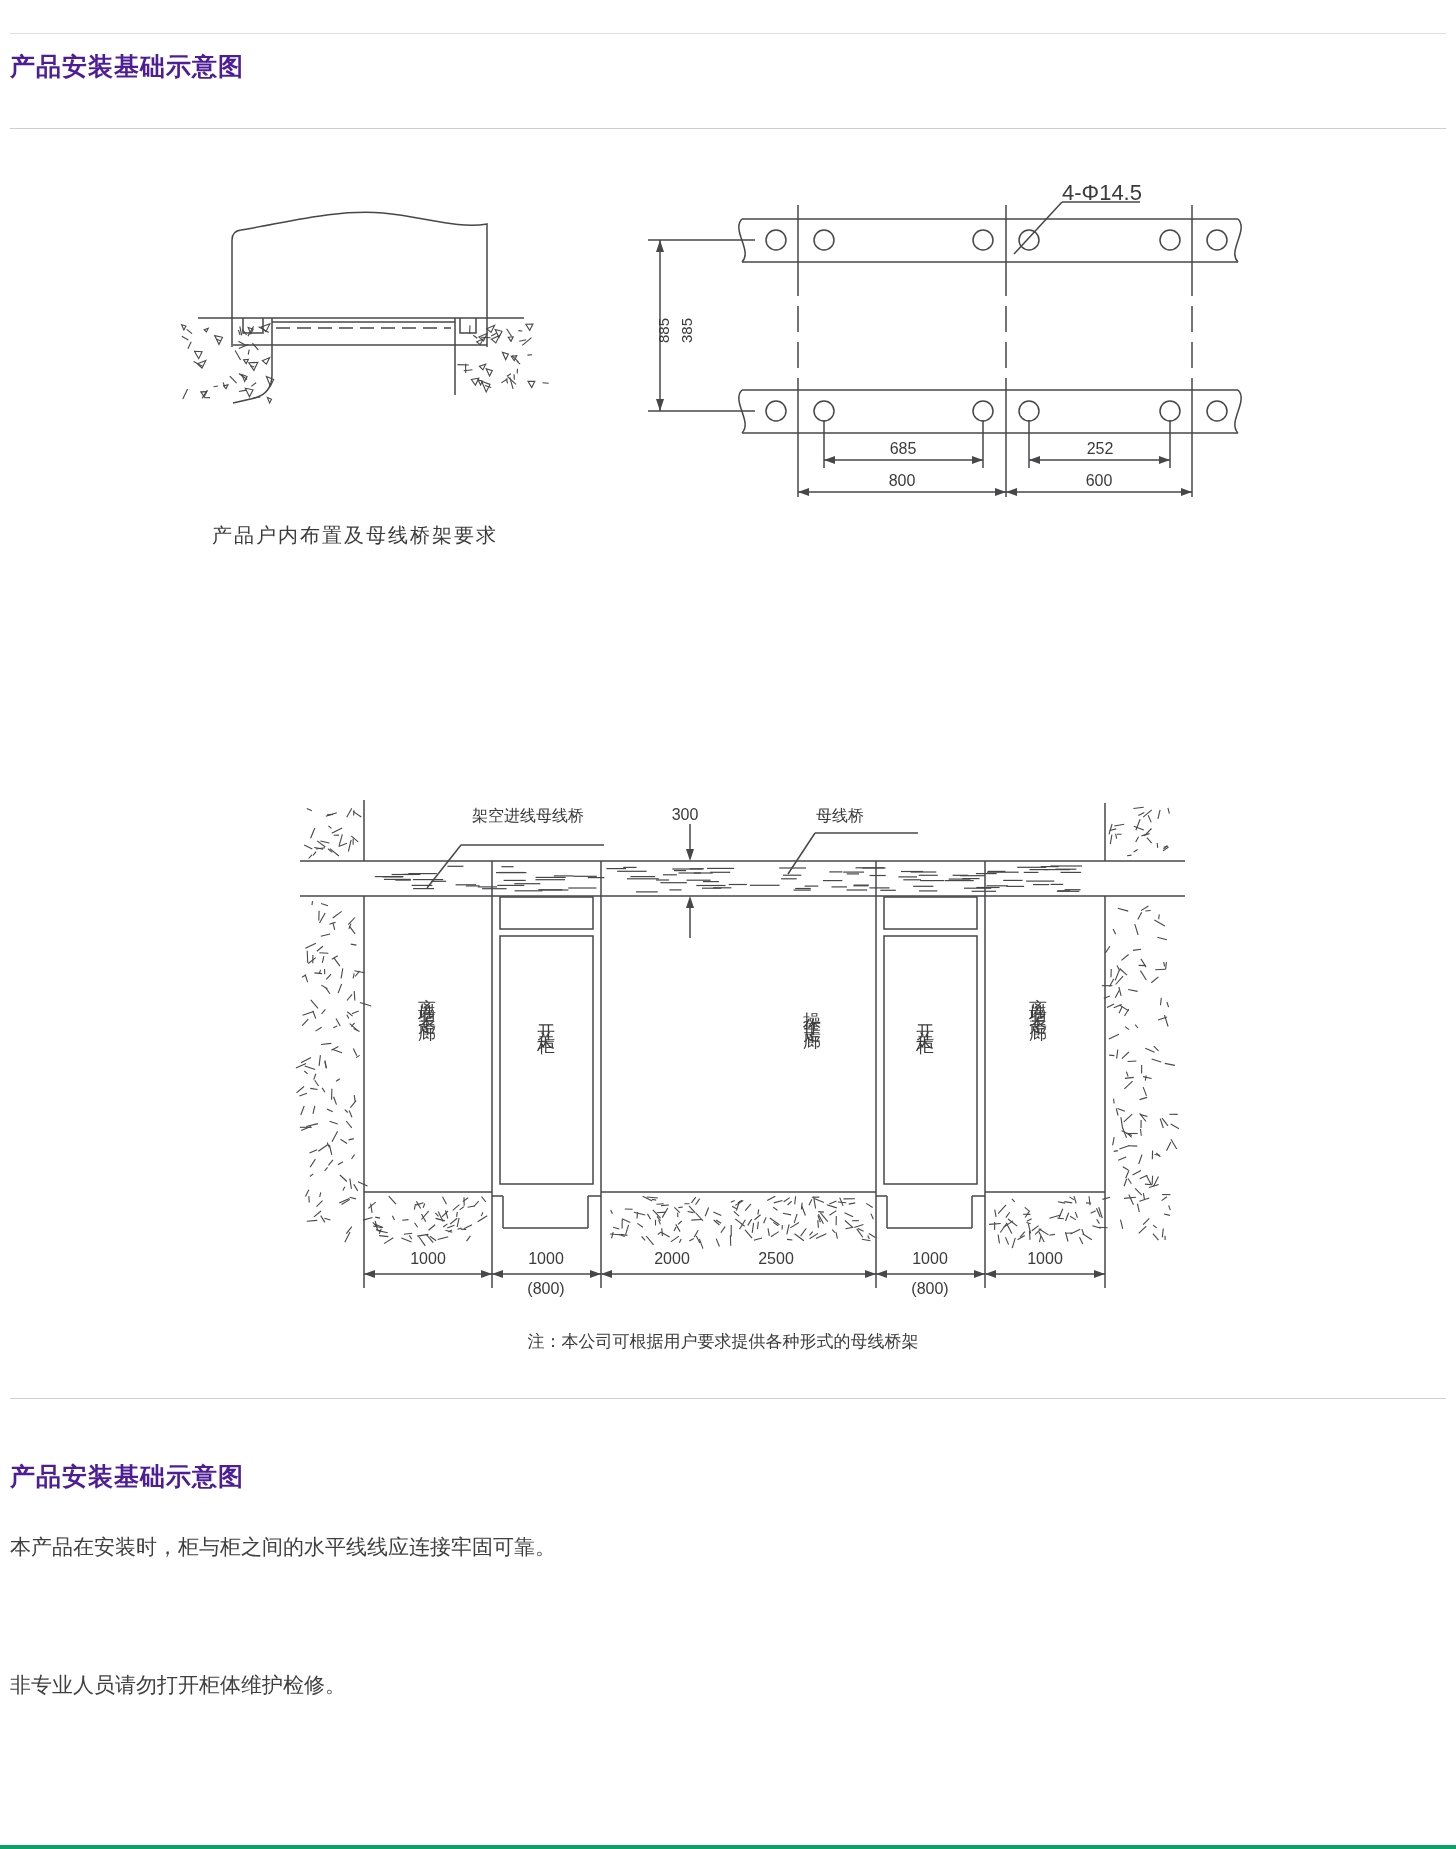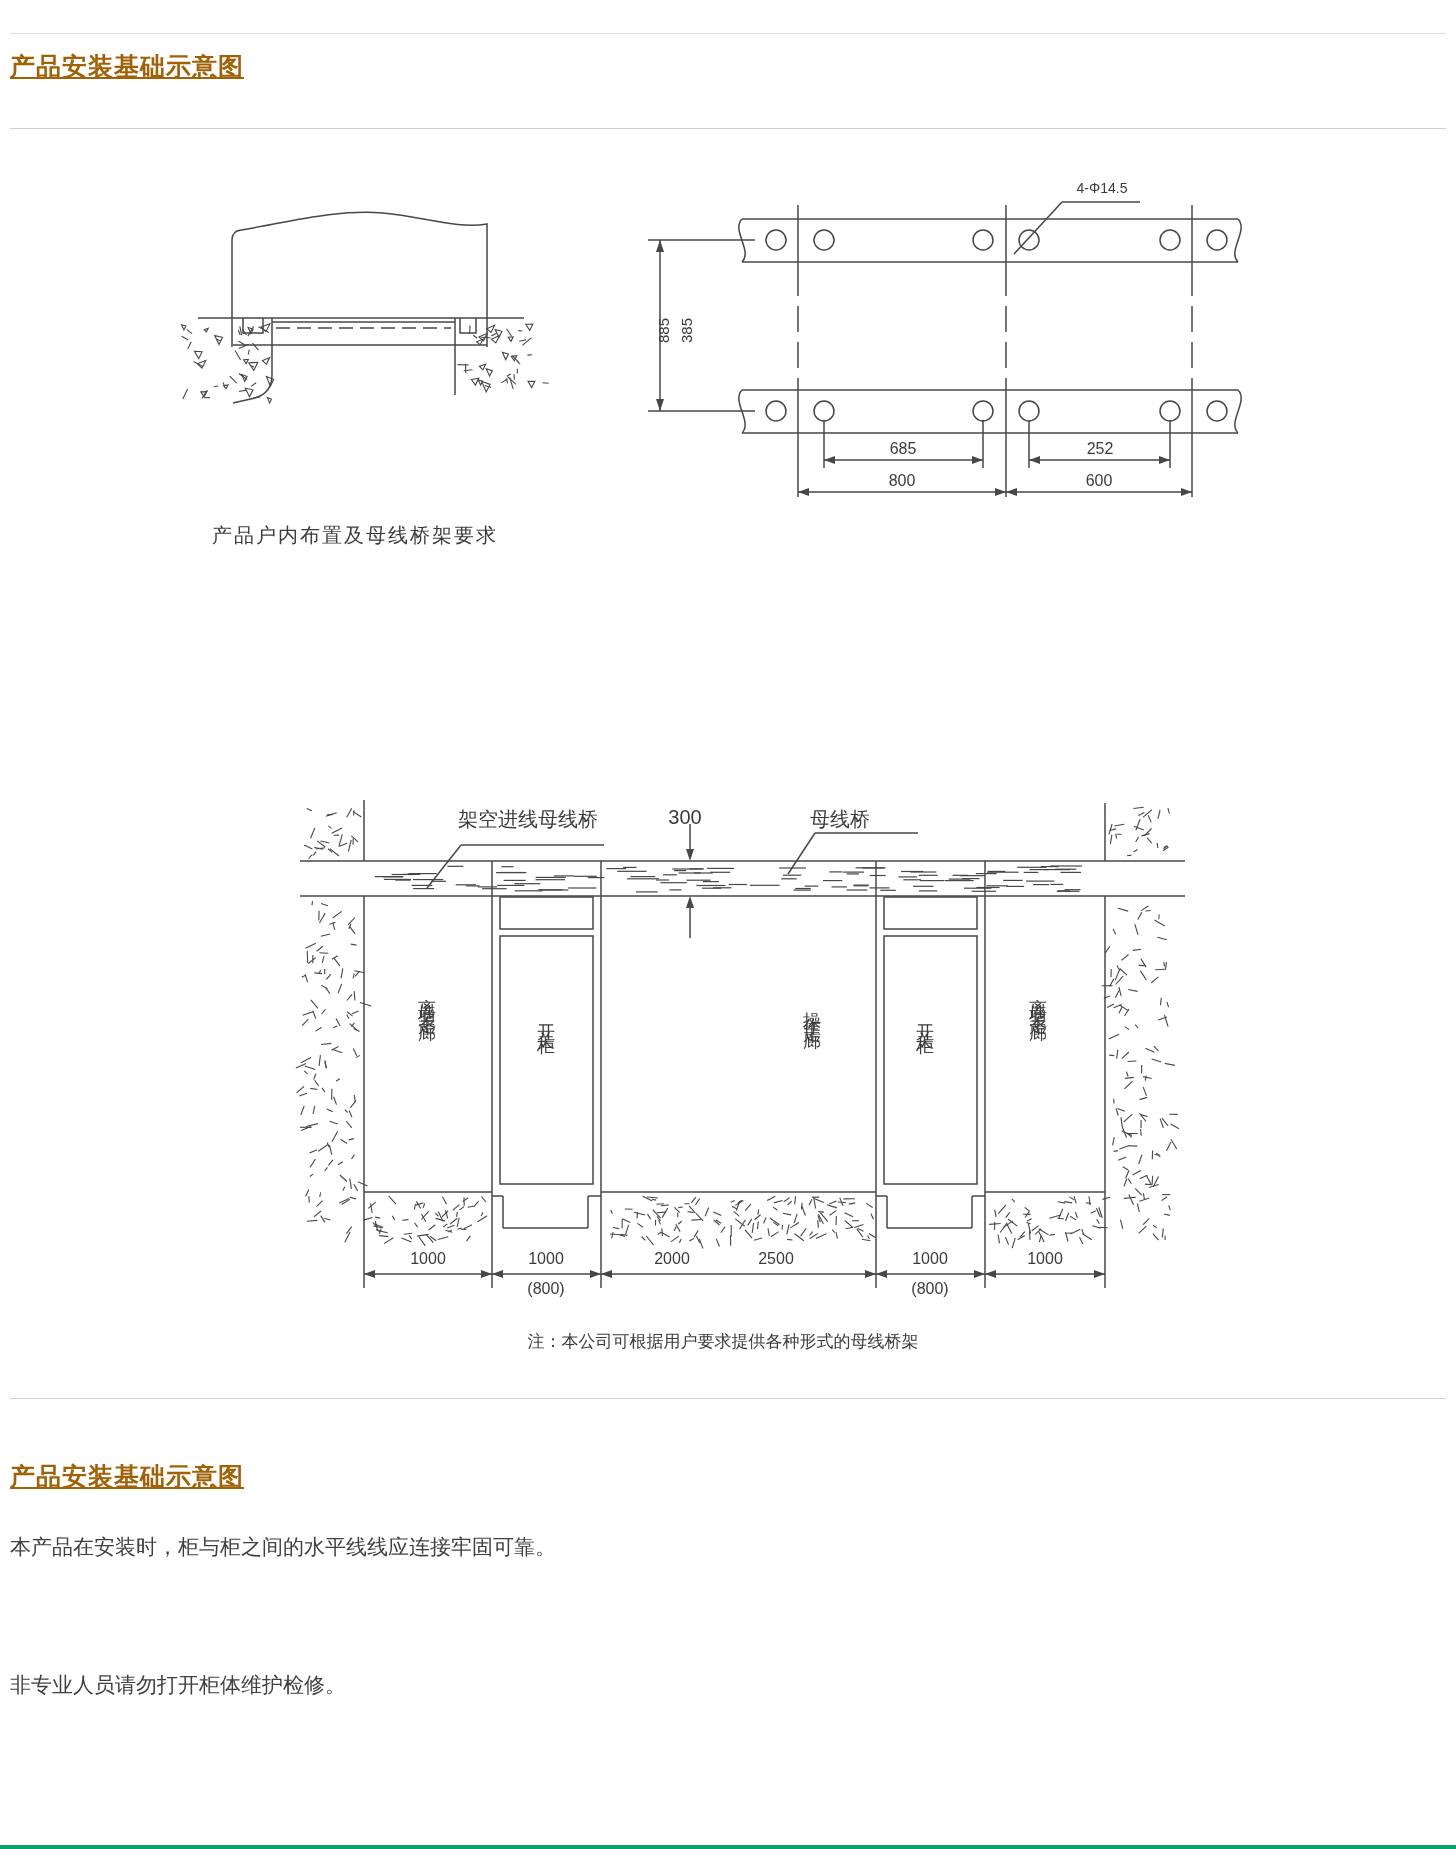--- a/index.html
+++ b/index.html
@@ -1,24 +1,24 @@
 <!DOCTYPE html>
 <html><head>
 <meta charset="utf-8">
 <style>
   html,body{margin:0;padding:0;background:#ffffff;}
   #page{
     position:relative;width:1456px;height:1849px;background:#ffffff;overflow:hidden;
     font-family:"Liberation Sans","DejaVu Sans",sans-serif;color:#3b3b3b;
   }
   .hline{position:absolute;height:0;border-top:1px solid #cfcfc8;}
-  .green-title{position:absolute;left:10px;font-size:25px;font-weight:bold;color:#a16207;letter-spacing:1px;text-decoration:underline;}
+  .green-title{position:absolute;left:10px;font-size:25px;font-weight:bold;color:#4c1d95;letter-spacing:1px;}
   .lbl{position:absolute;transform:translateX(-50%);white-space:nowrap;color:#3b3b3b;}
   .dimnum{font-size:16px;}
-  .toplbl{font-size:20px;}
+  .toplbl{font-size:16px;}
   .rot{transform:rotate(-90deg);transform-origin:center center;text-align:center;}
   .zone{
     position:absolute;writing-mode:vertical-rl;text-orientation:upright;
     font-size:18px;letter-spacing:6px;color:#3b3b3b;white-space:nowrap;
   }
   .para{position:absolute;left:10px;width:1436px;font-size:21px;line-height:42px;color:#3f3f3f;text-align:justify;}
   .note{font-size:17px;text-align:center;}
   .caption{font-size:20px;letter-spacing:2px;}
   svg.art{position:absolute;}
   svg.art line, svg.art path, svg.art circle, svg.art rect, svg.art polyline{
@@ -204,21 +204,21 @@
       <polygon points="469,320 480,316 480,324"></polygon>
         <polygon points="610,320 599,316 599,324"></polygon>
       <line x1="238" y1="352" x2="446" y2="352"></line>
       <polygon points="238,352 249,348 249,356"></polygon>
         <polygon points="446,352 435,348 435,356"></polygon>
       <line x1="446" y1="352" x2="632" y2="352"></line>
       <polygon points="632,352 621,348 621,356"></polygon>
         <polygon points="446,352 457,348 457,356"></polygon>
     </g>
   </svg>
-  <div class="lbl" style="left:1102px;top:180px;font-size:14px;">4-Φ14.5</div>
+  <div class="lbl" style="left:1102px;top:180px;font-size:22px;">4-Φ14.5</div>
   <div class="lbl rot" style="left:651px;top:322px;font-size:15px;">885</div>
   <div class="lbl rot" style="left:674px;top:322px;font-size:15px;">385</div>
   <div class="lbl dimnum" style="left:903px;top:440px;">685</div>
   <div class="lbl dimnum" style="left:1100px;top:440px;">252</div>
   <div class="lbl dimnum" style="left:902px;top:472px;">800</div>
   <div class="lbl dimnum" style="left:1099px;top:472px;">600</div>
 
   <svg class="art" style="left:290px;top:790px;" width="900" height="560" viewBox="0 0 900 560">
 
     <g>

